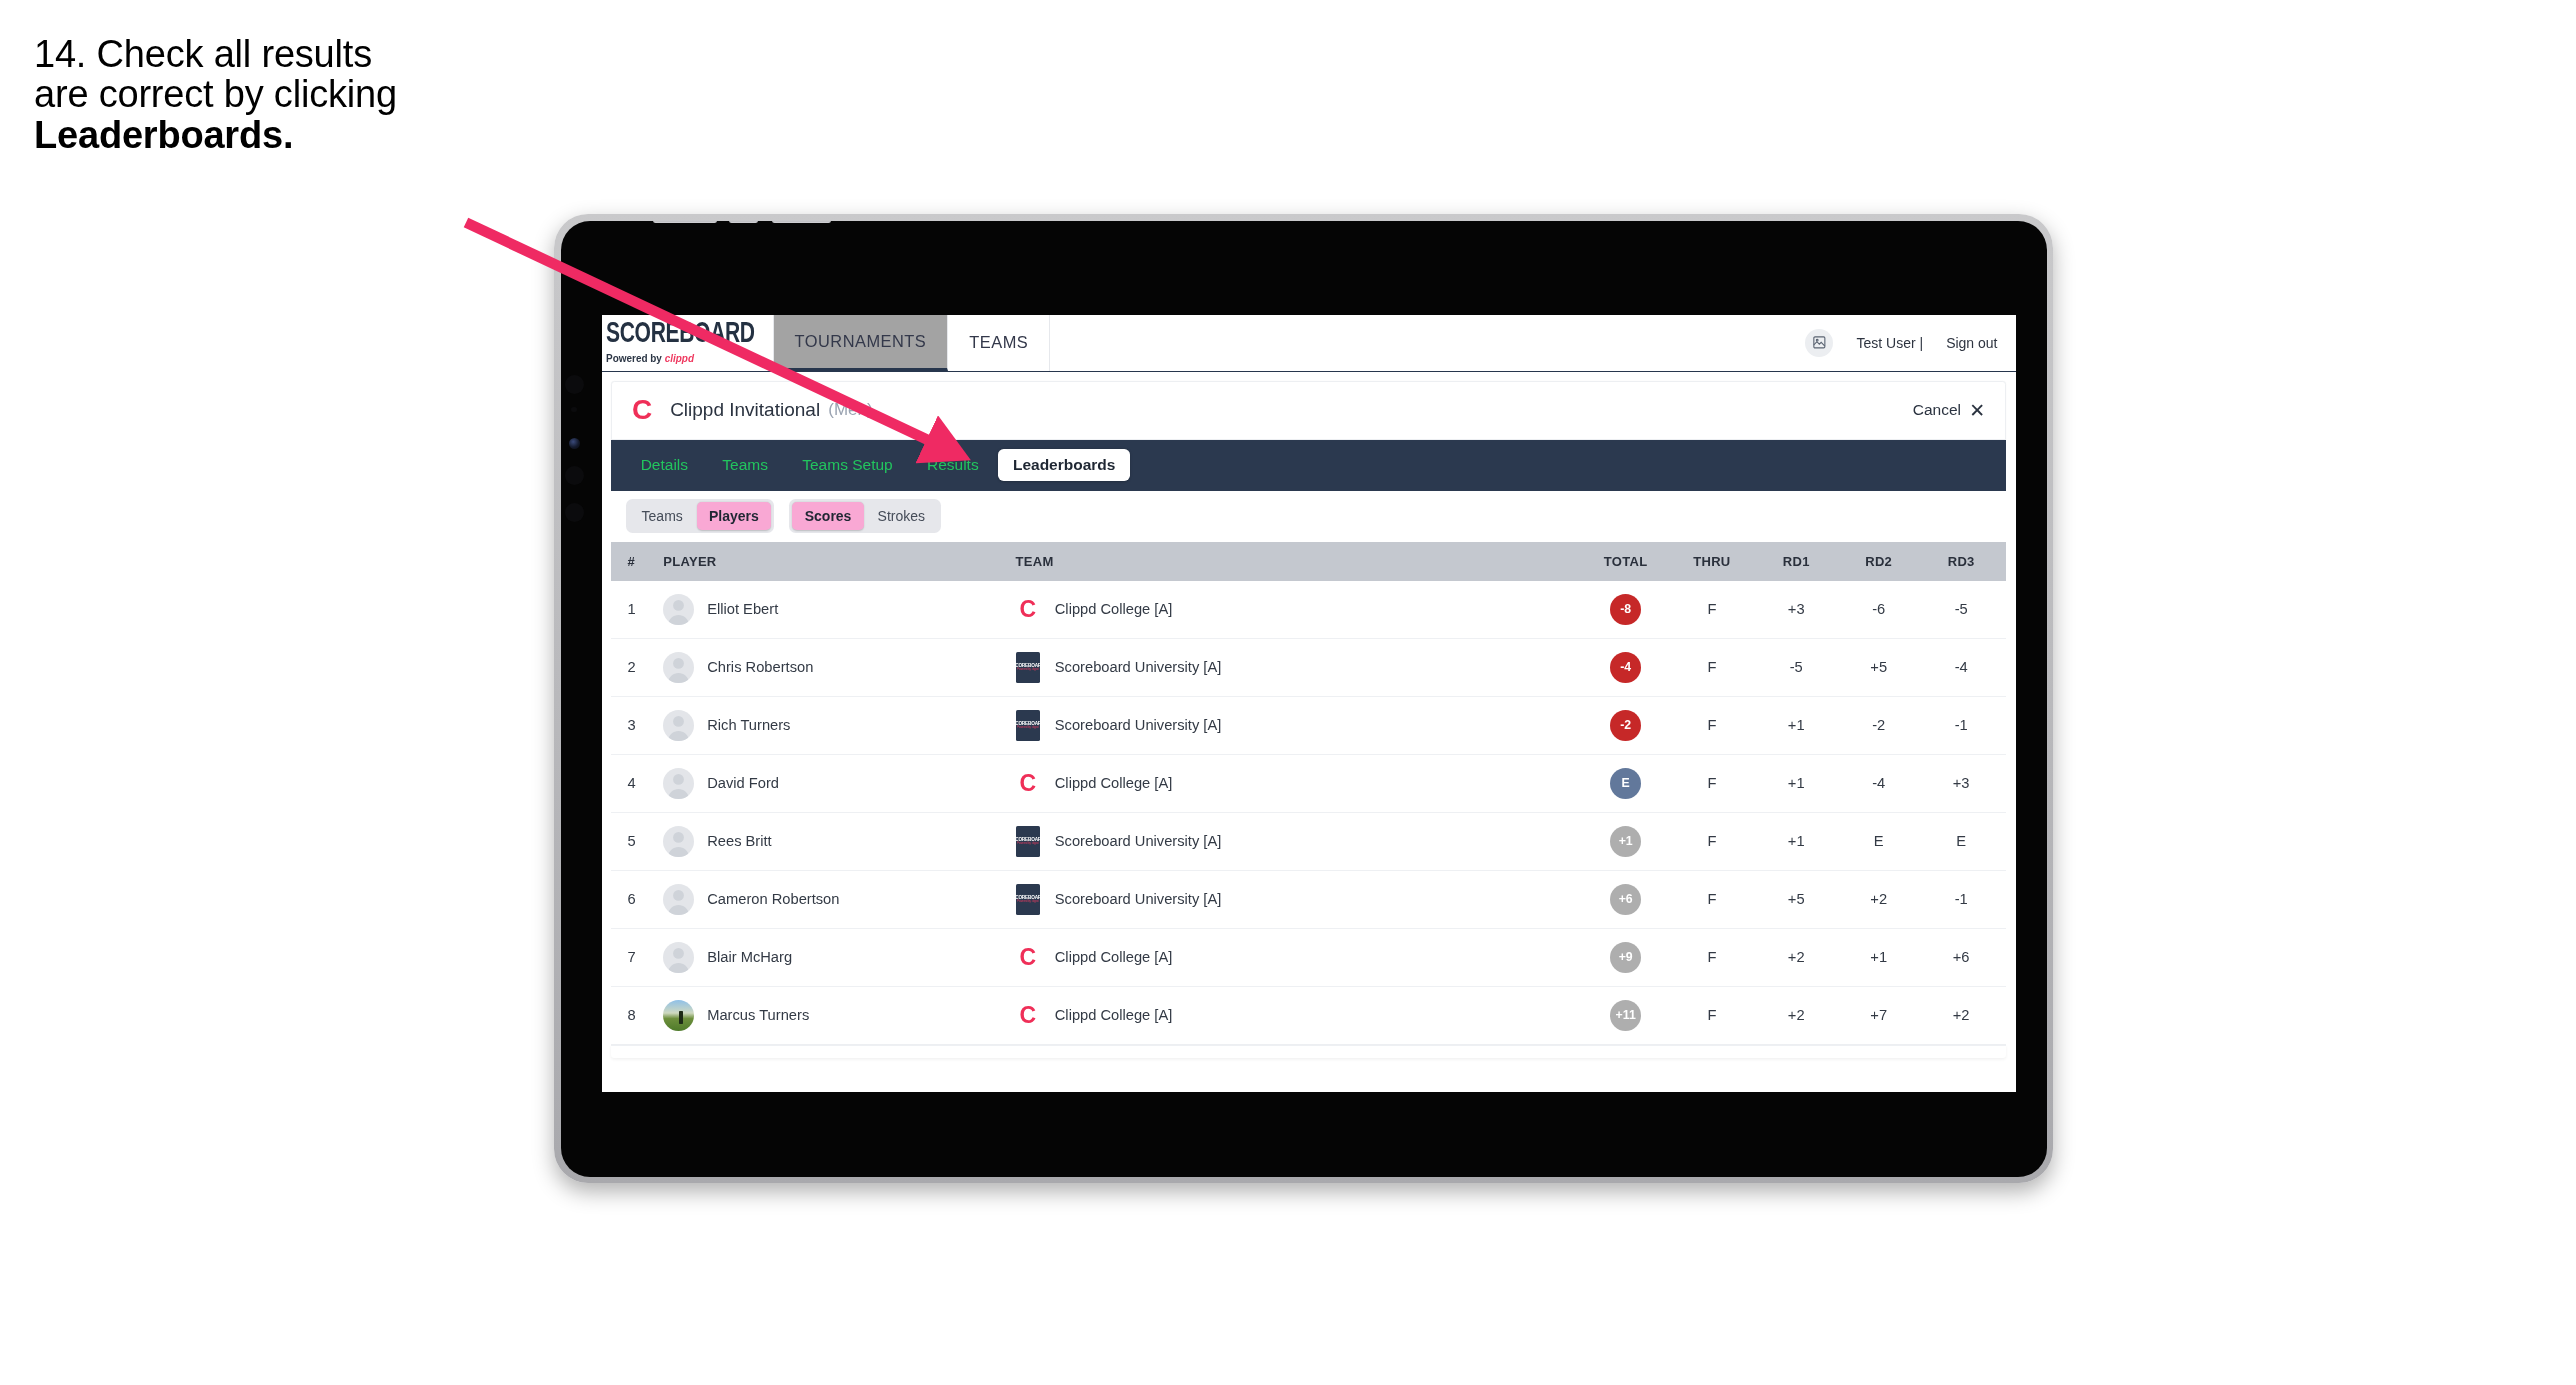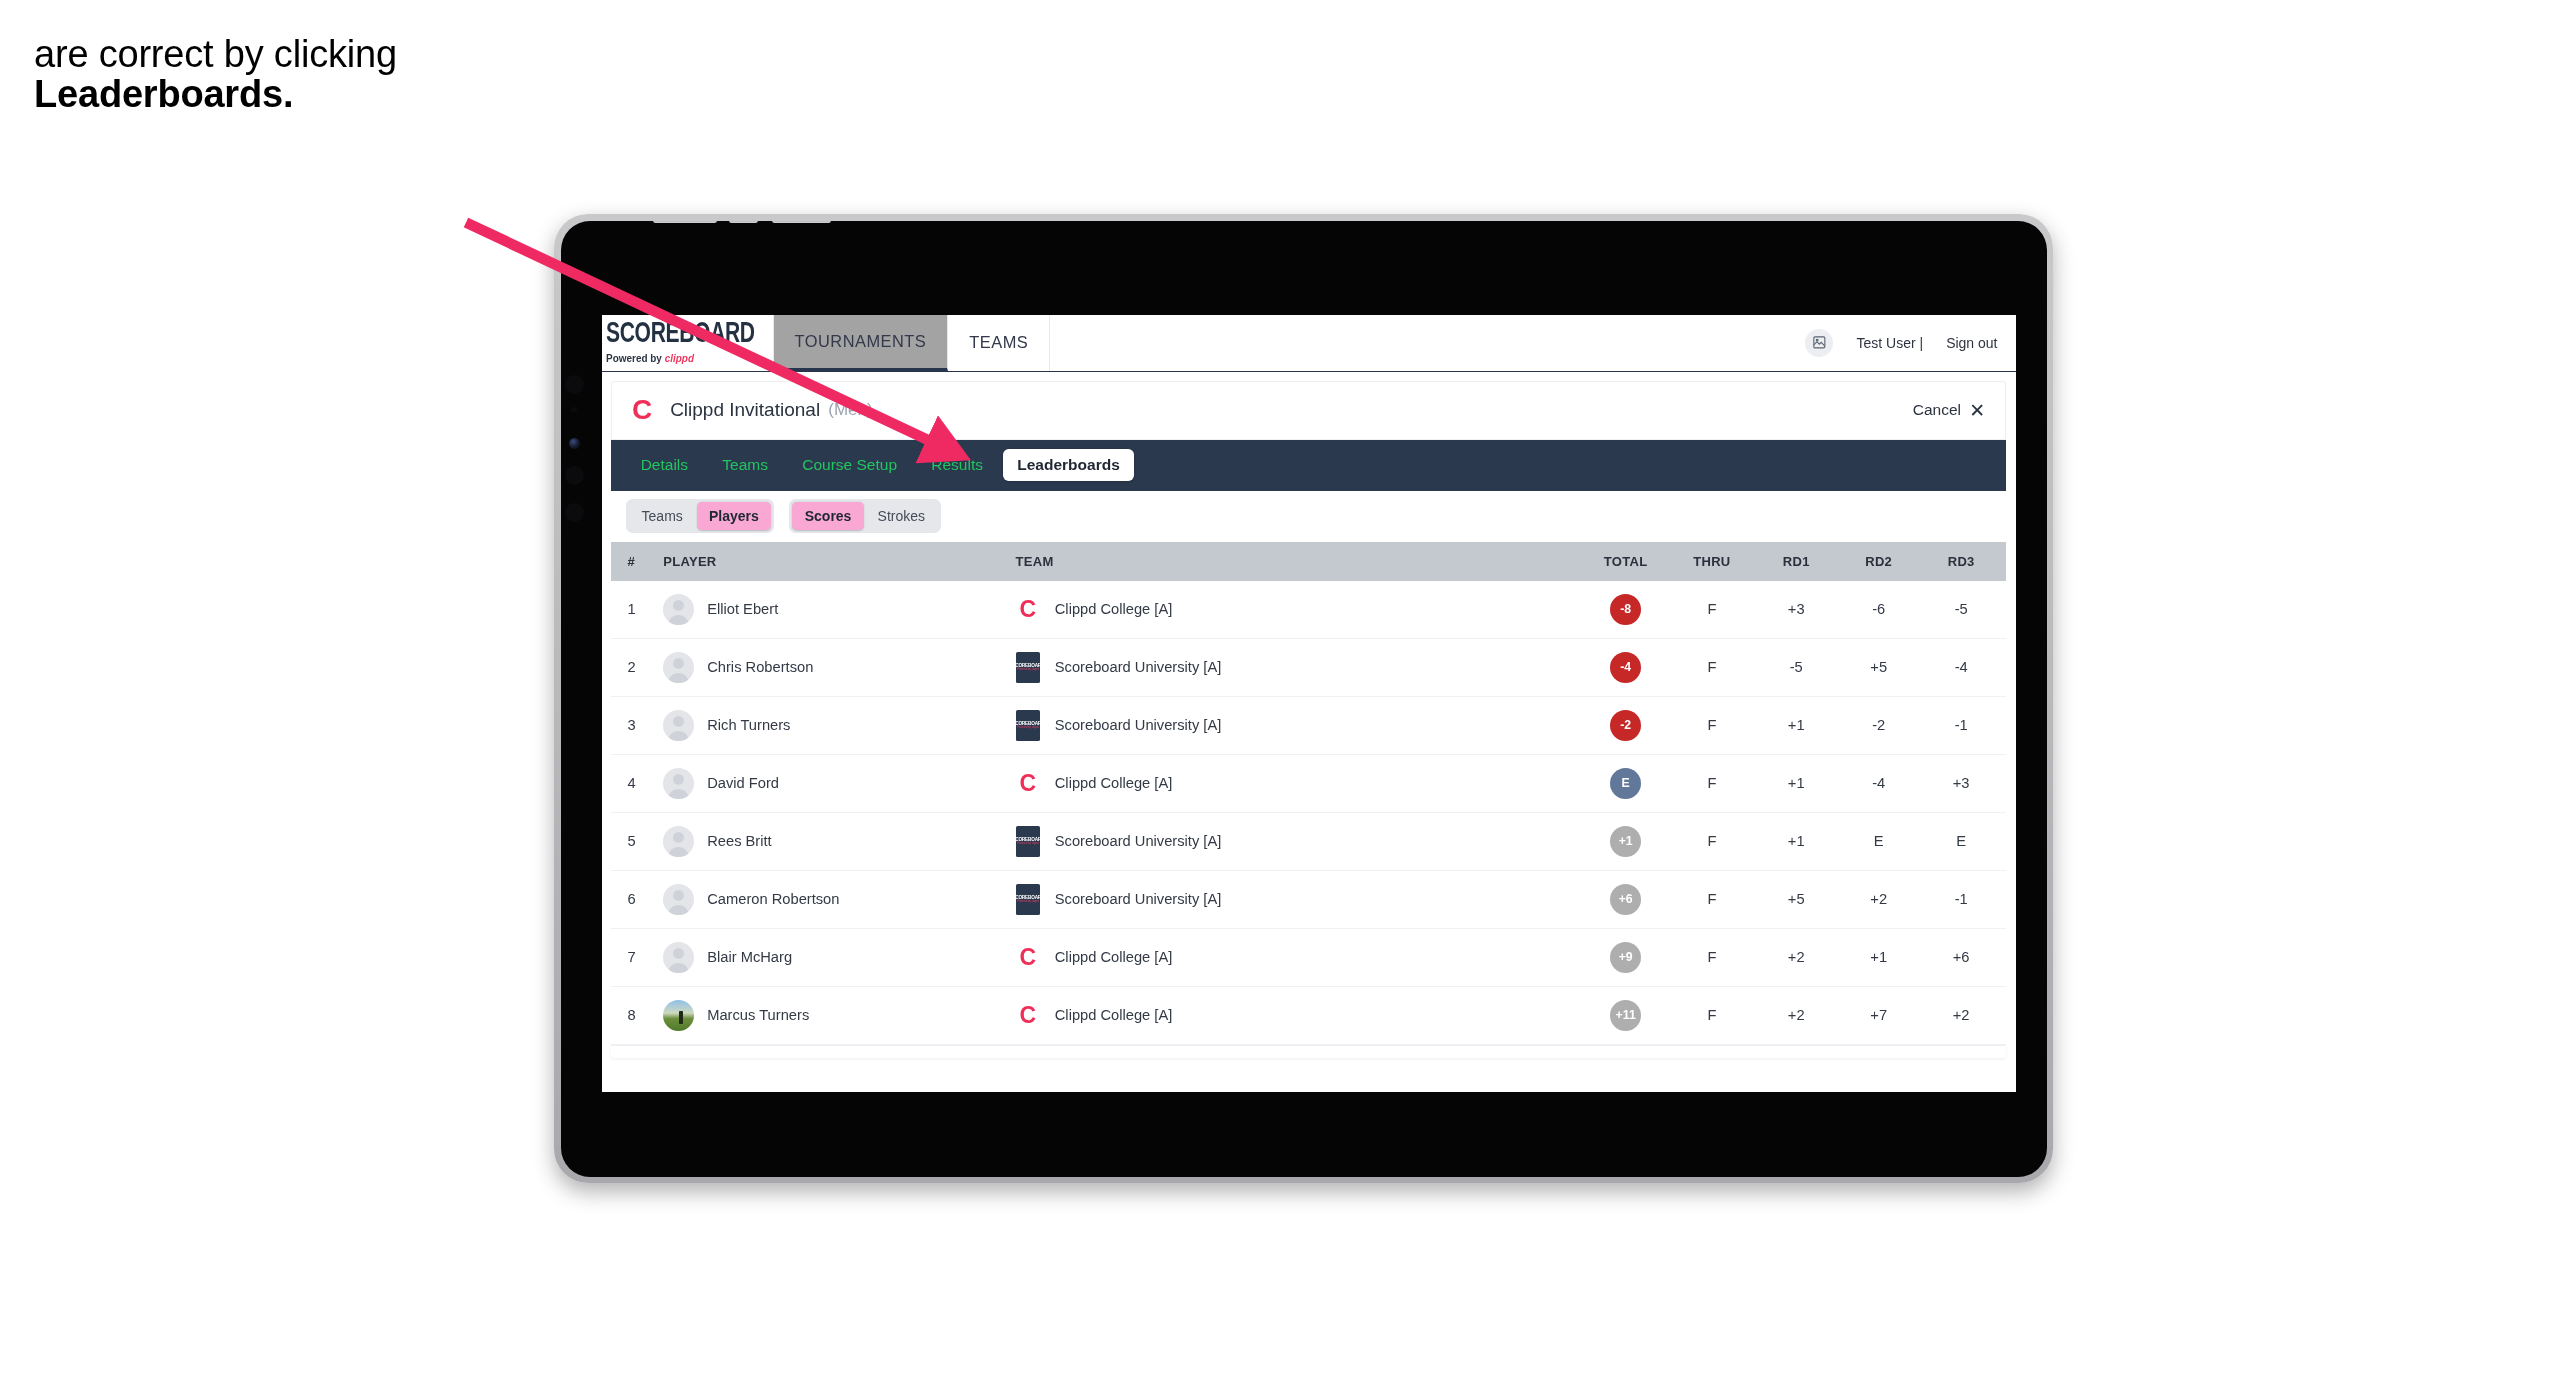--- a/index.html
+++ b/index.html
@@ -243,20 +243,21 @@
     border-radius: 0 0 3.3px 3.3px;
     box-shadow: 0 1.6px 3.3px rgba(0,0,0,0.06);
   }
 </style>
 </head>
 <body>
 
 <div id="stage">
 
   <div class="caption">
+    <span class="line">14. Check all results</span>
     <span class="line">are correct by clicking</span>
     <span class="line bold">Leaderboards.</span>
   </div>
 
   <div class="tablet">
     <div class="tablet-screen">
 
       <div class="bezel-btn" style="left:92px;width:64px;"></div>
       <div class="bezel-btn" style="left:168px;width:29px;"></div>
       <div class="bezel-btn" style="left:211px;width:59px;"></div>
@@ -304,21 +305,21 @@
           <div class="tcard-spacer"></div>
           <div class="cancel">
             <span>Cancel</span>
             <span class="x">✕</span>
           </div>
         </div>
 
         <div class="secnav">
           <div class="sec-tab"><span>Details</span></div>
           <div class="sec-tab"><span>Teams</span></div>
-          <div class="sec-tab"><span>Course Setup</span></div>
+          <div class="sec-tab"><span>Teams Setup</span></div>
           <div class="sec-tab"><span>Results</span></div>
           <div class="sec-tab active"><span>Leaderboards</span></div>
         </div>
 
         <div class="togglebar">
           <div class="seg">
             <div class="seg-item"><span>Teams</span></div>
             <div class="seg-item active"><span>Players</span></div>
           </div>
           <div class="seg">

